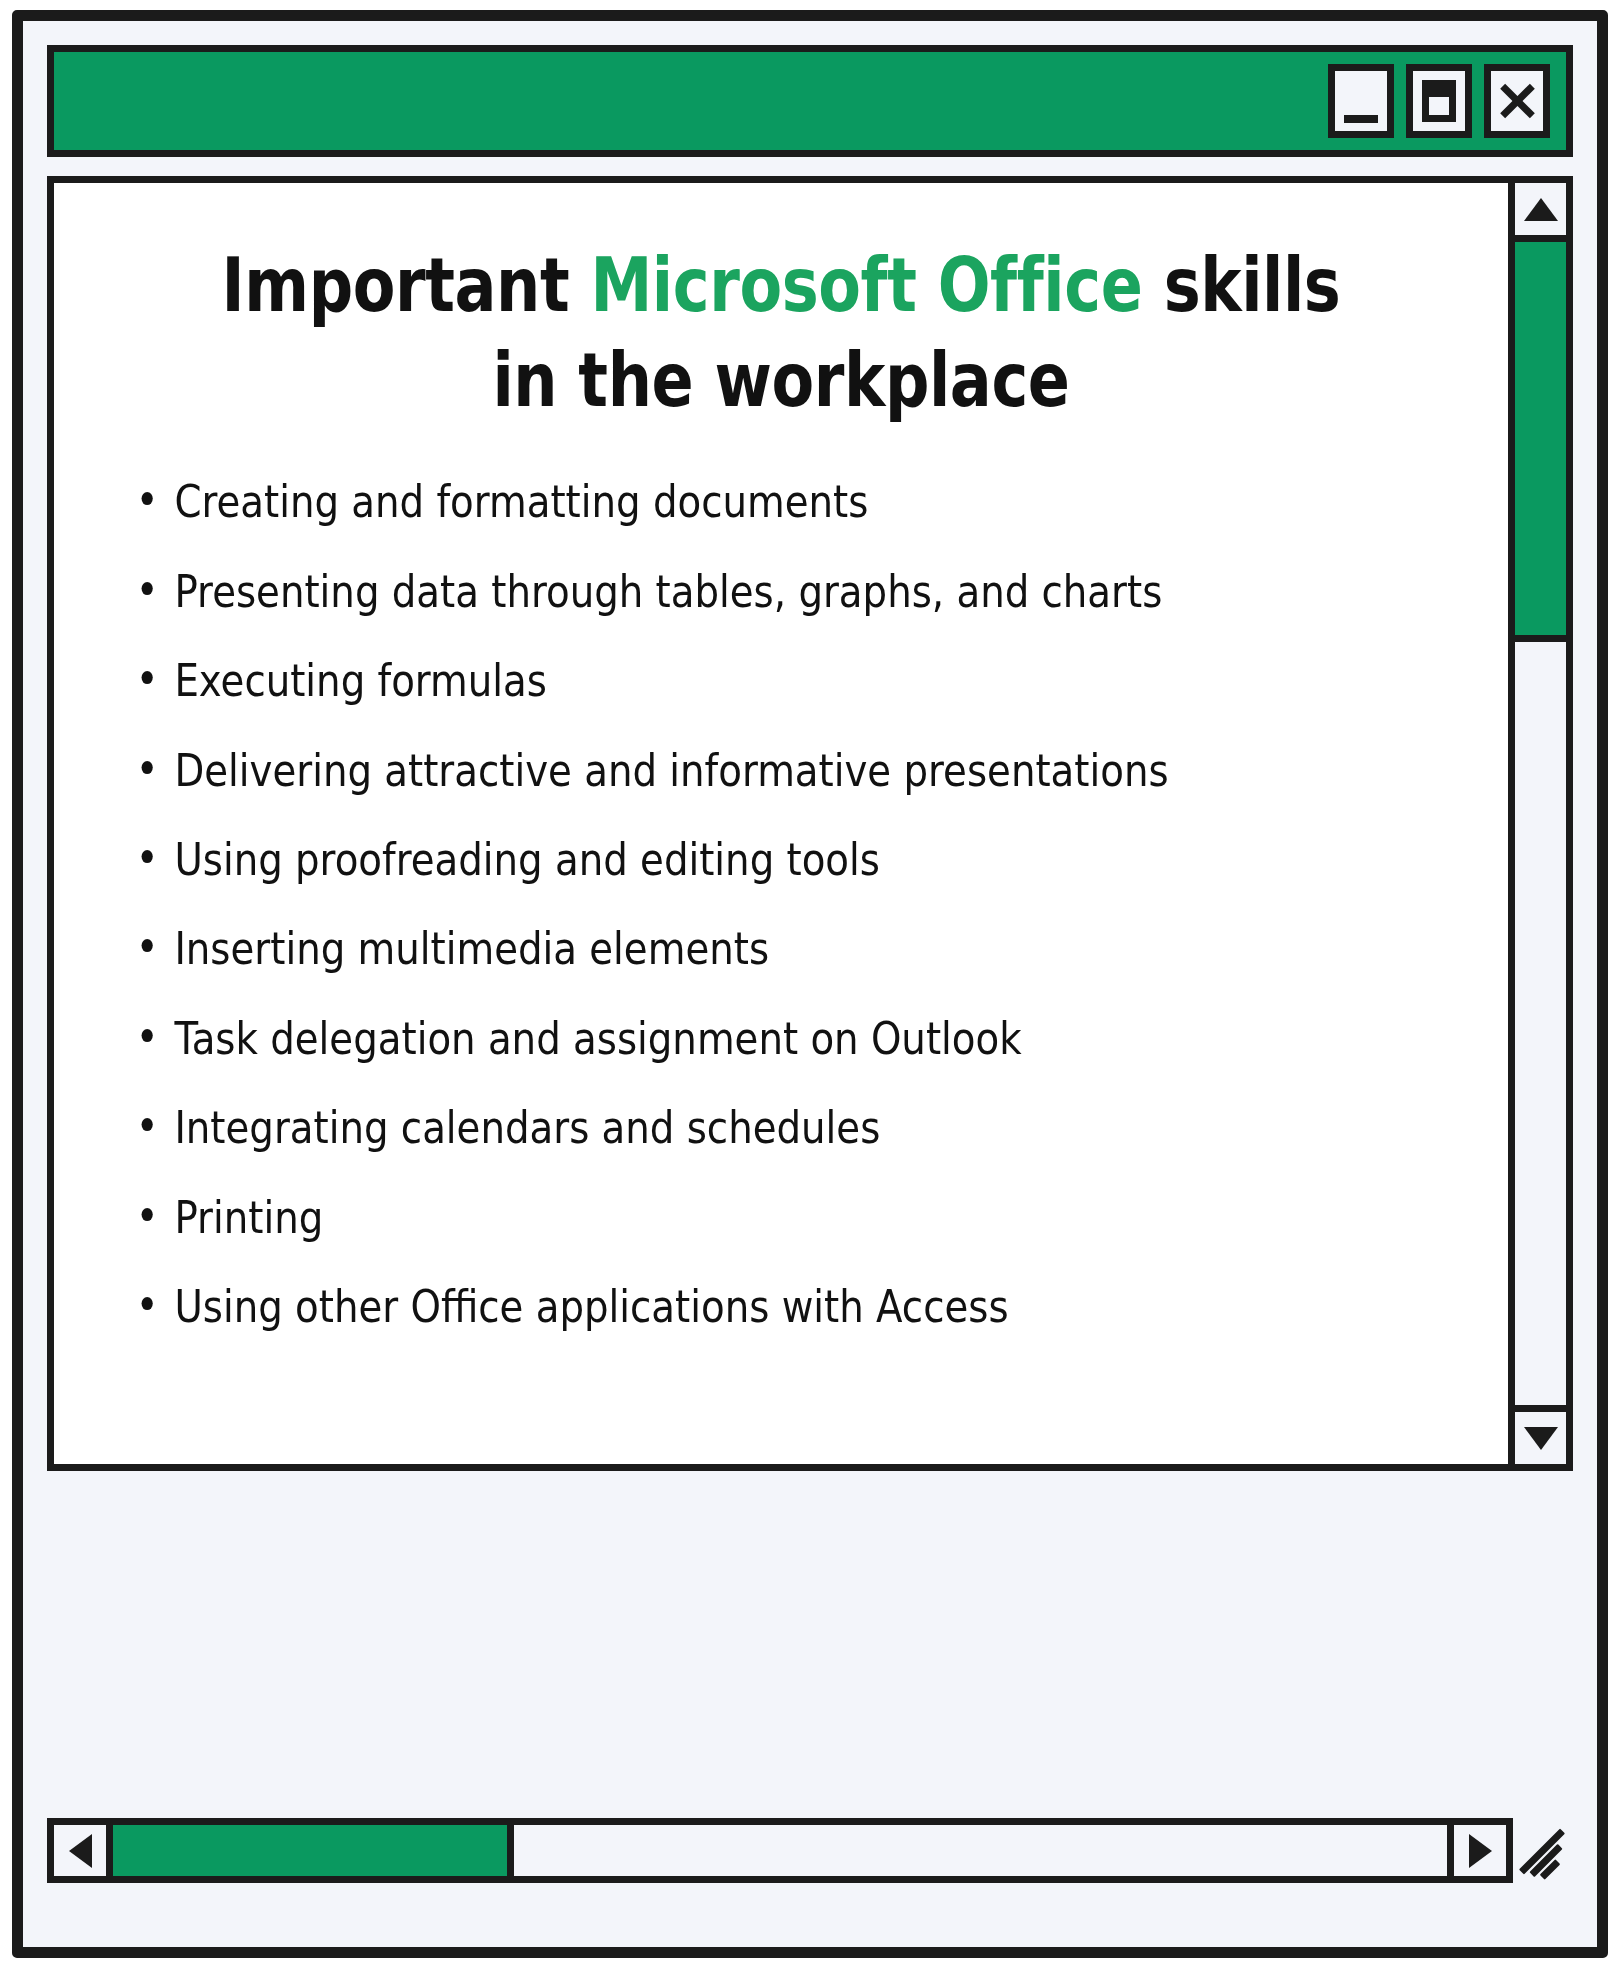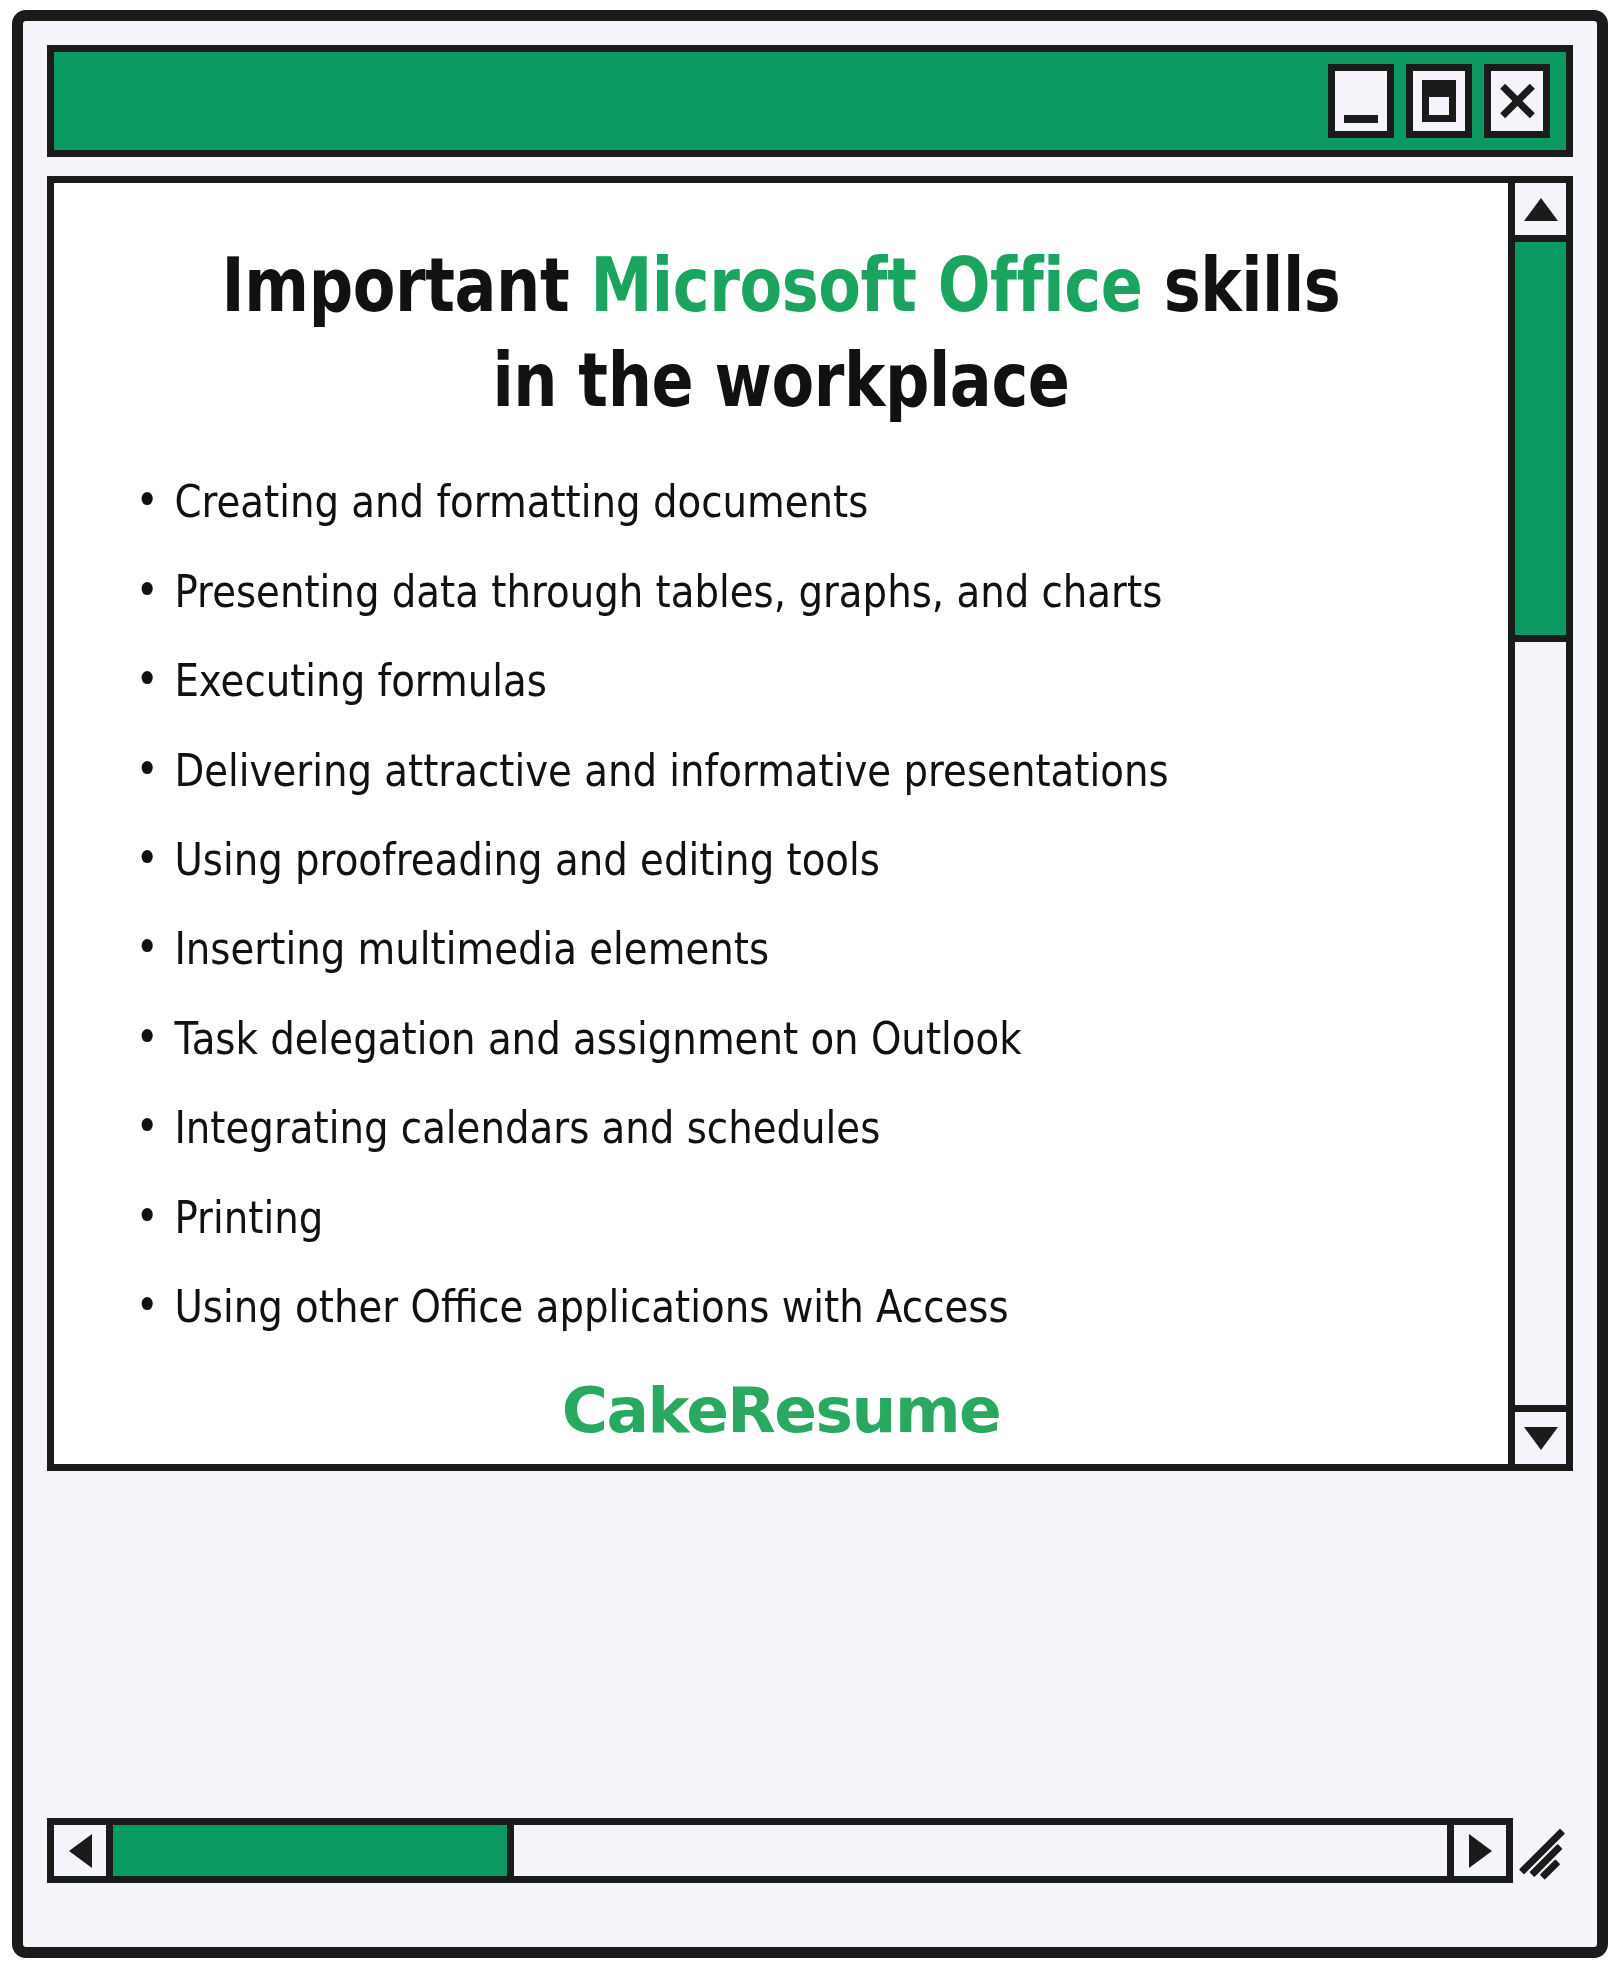--- a/index.html
+++ b/index.html
@@ -17,21 +17,21 @@
   
   #window-frame {
     position: absolute;
     left: 12px;
     top: 10px;
     width: 1596px;
     height: 1948px;
     box-sizing: border-box;
     background: #f3f5fa;
     border: 11px solid #1b1b1b;
-    border-radius: 14px;
+    border-radius: 5px;
   }
 
   
   #titlebar {
     position: absolute;
     left: 24px;
     top: 24px;
     width: 1526px;
     height: 112px;
     box-sizing: border-box;
@@ -343,21 +343,20 @@
         <li>Executing formulas</li>
         <li>Delivering attractive and informative presentations</li>
         <li>Using proofreading and editing tools</li>
         <li>Inserting multimedia elements</li>
         <li>Task delegation and assignment on Outlook</li>
         <li>Integrating calendars and schedules</li>
         <li>Printing</li>
         <li>Using other Office applications with Access</li>
       </ul>
 
-      <div id="brand-logo">CakeResume</div>
 
     </div>
 
     <div id="vscrollbar">
       <div id="vsb-up" class="sb-arrow">
         <div class="tri-up"></div>
       </div>
       <div id="vsb-track">
         <div id="vsb-thumb"></div>
       </div>

